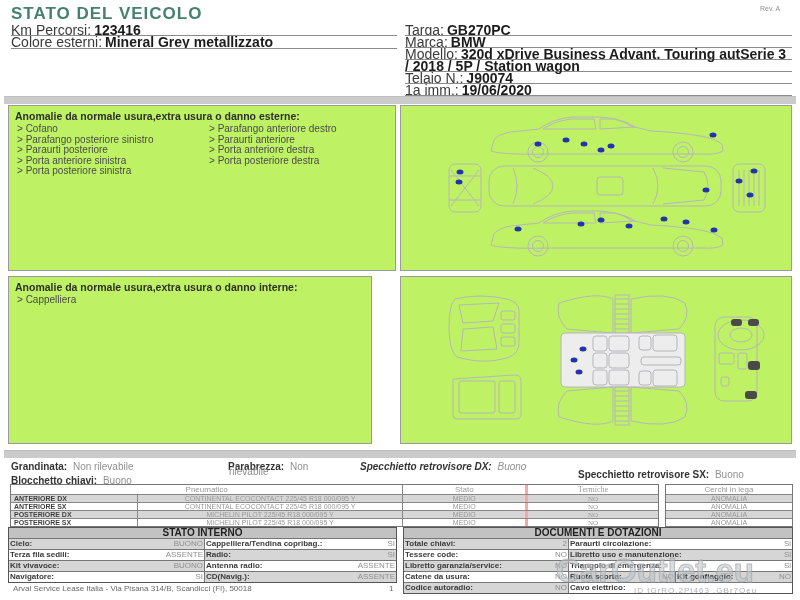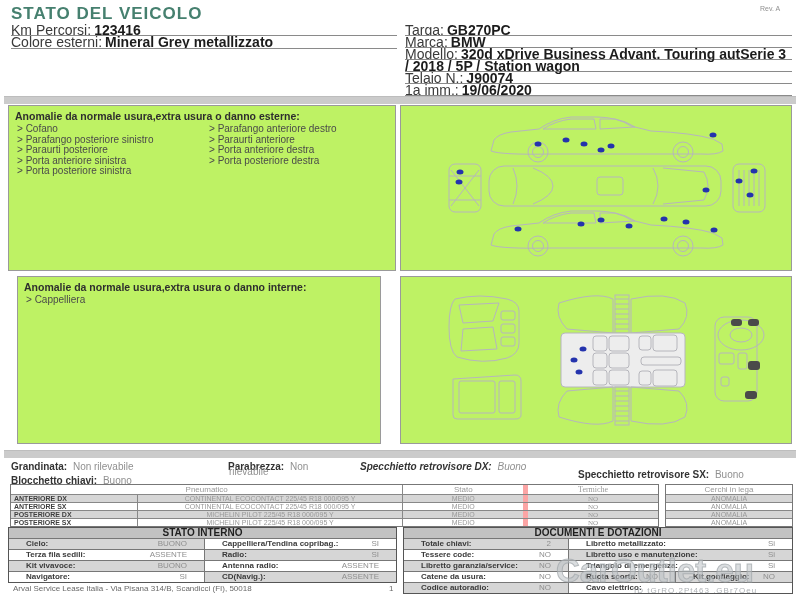--- a/index.html
+++ b/index.html
@@ -25,21 +25,21 @@
   .val{font-weight:bold;color:#1c1c1c;}
 
   .band{position:absolute;left:4px;width:792px;height:8px;background:#cbcbcb;border-top:1px solid #bdbdbd;}
   .band1{top:96px;}
   .band2{top:450px;}
 
   
   .panel{position:absolute;border:1px solid #9a9a9a;background:#bef264;}
   .box-ext-list{left:8px;top:105px;width:388px;height:166px;}
   .box-ext-diag{left:400px;top:105px;width:392px;height:166px;}
-  .box-int-list{left:8px;top:276px;width:364px;height:168px;margin-left:9px;}
+  .box-int-list{left:8px;top:276px;width:364px;height:168px;}
   .box-int-diag{left:400px;top:276px;width:392px;height:168px;}
   .anom-title{position:absolute;left:6px;top:4px;font-size:10.5px;font-weight:bold;color:#2e2e2e;}
   .anom-col{position:absolute;top:18px;font-size:10px;color:#4a4a4a;}
   .anom-col .anom-item{line-height:10.5px;white-space:nowrap;}
   .anom-item::before{content:"> ";}
   .col1{left:8px;}
   .col2{left:200px;}
 
   .diag-wrap{position:absolute;inset:0;}
   .diag-wrap svg{position:absolute;left:0;top:0;}
@@ -53,33 +53,33 @@
 
   
   .ttable{position:absolute;top:484px;border:1px solid #777;font-size:7px;color:#999;}
   .tmain{left:10px;width:649px;}
   .tcerchi{left:665px;width:128px;}
   .trow{display:flex;height:8px;line-height:8px;border-top:1px solid #888;}
   .thead{display:flex;height:9px;line-height:9px;border-top:none;font-size:8px;color:#9a9a9a;}
   .tc{overflow:hidden;white-space:nowrap;text-align:center;}
   .tc-pos{width:127px;text-align:left;padding-left:3px;font-weight:bold;color:#3f3f3f;border-right:1px solid #888;}
   .tc-tire{width:266px;border-right:1px solid #888;}
-  .tc-stato{width:125px;border-right:5px solid #fca5a5;}
+  .tc-stato{width:125px;border-right:3px solid #fca5a5;}
   .tc-term{width:130px;border-right:none;font-family:Liberation Serif, serif;}
   .tc-h1{width:393px;border-right:1px solid #888;}
   .tc-full{width:100%;}
   .shade{background:#d6d6d6;}
 
   
   .btable{position:absolute;top:527px;border:1px solid #555;font-size:8px;}
   .b-left{left:8px;width:389px;}
   .b-right{left:403px;width:390px;}
   .bhead{height:10px;line-height:10px;text-align:center;font-weight:bold;font-size:10px;color:#1f1f1f;background:#c2c2c2;}
   .brow{display:flex;height:11px;line-height:10px;border-top:1px solid #777;}
-  .bcell{display:flex;justify-content:space-between;padding:0 17px;overflow:hidden;white-space:nowrap;}
+  .bcell{display:flex;justify-content:space-between;padding:0 1px;overflow:hidden;white-space:nowrap;}
   .bcell .blab{font-weight:bold;color:#3a3a3a;}
   .bcell .bval{color:#8f8f8f;padding-left:4px;}
   .si-l{width:196px;border-right:1px solid #777;}
   .si-r{width:191px;}
   .do-l{width:165px;border-right:1px solid #777;}
   .do-r{width:223px;}
   .do-r-a{width:107px;border-right:1px solid #777;}
   .do-r-b{width:116px;text-align:right;}
 
   .footer{position:absolute;left:13px;top:584px;font-size:8px;color:#6a6a6a;}
@@ -352,21 +352,21 @@
   </div>
 
   <div class="btable b-right">
     <div class="bhead">DOCUMENTI E DOTAZIONI</div>
     <div class="brow">
       <div class="bcell do-l shade">
           <span class="blab">Totale chiavi:</span>
           <span class="bval">2</span>
         </div>
       <div class="bcell do-r">
-          <span class="blab">Libretto metallizzato:</span>
+          <span class="blab">Paraurti circolazione:</span>
           <span class="bval">Si</span>
         </div>
     </div>
     <div class="brow">
       <div class="bcell do-l">
           <span class="blab">Tessere code:</span>
           <span class="bval">NO</span>
         </div>
       <div class="bcell do-r shade">
           <span class="blab">Libretto uso e manutenzione:</span>

